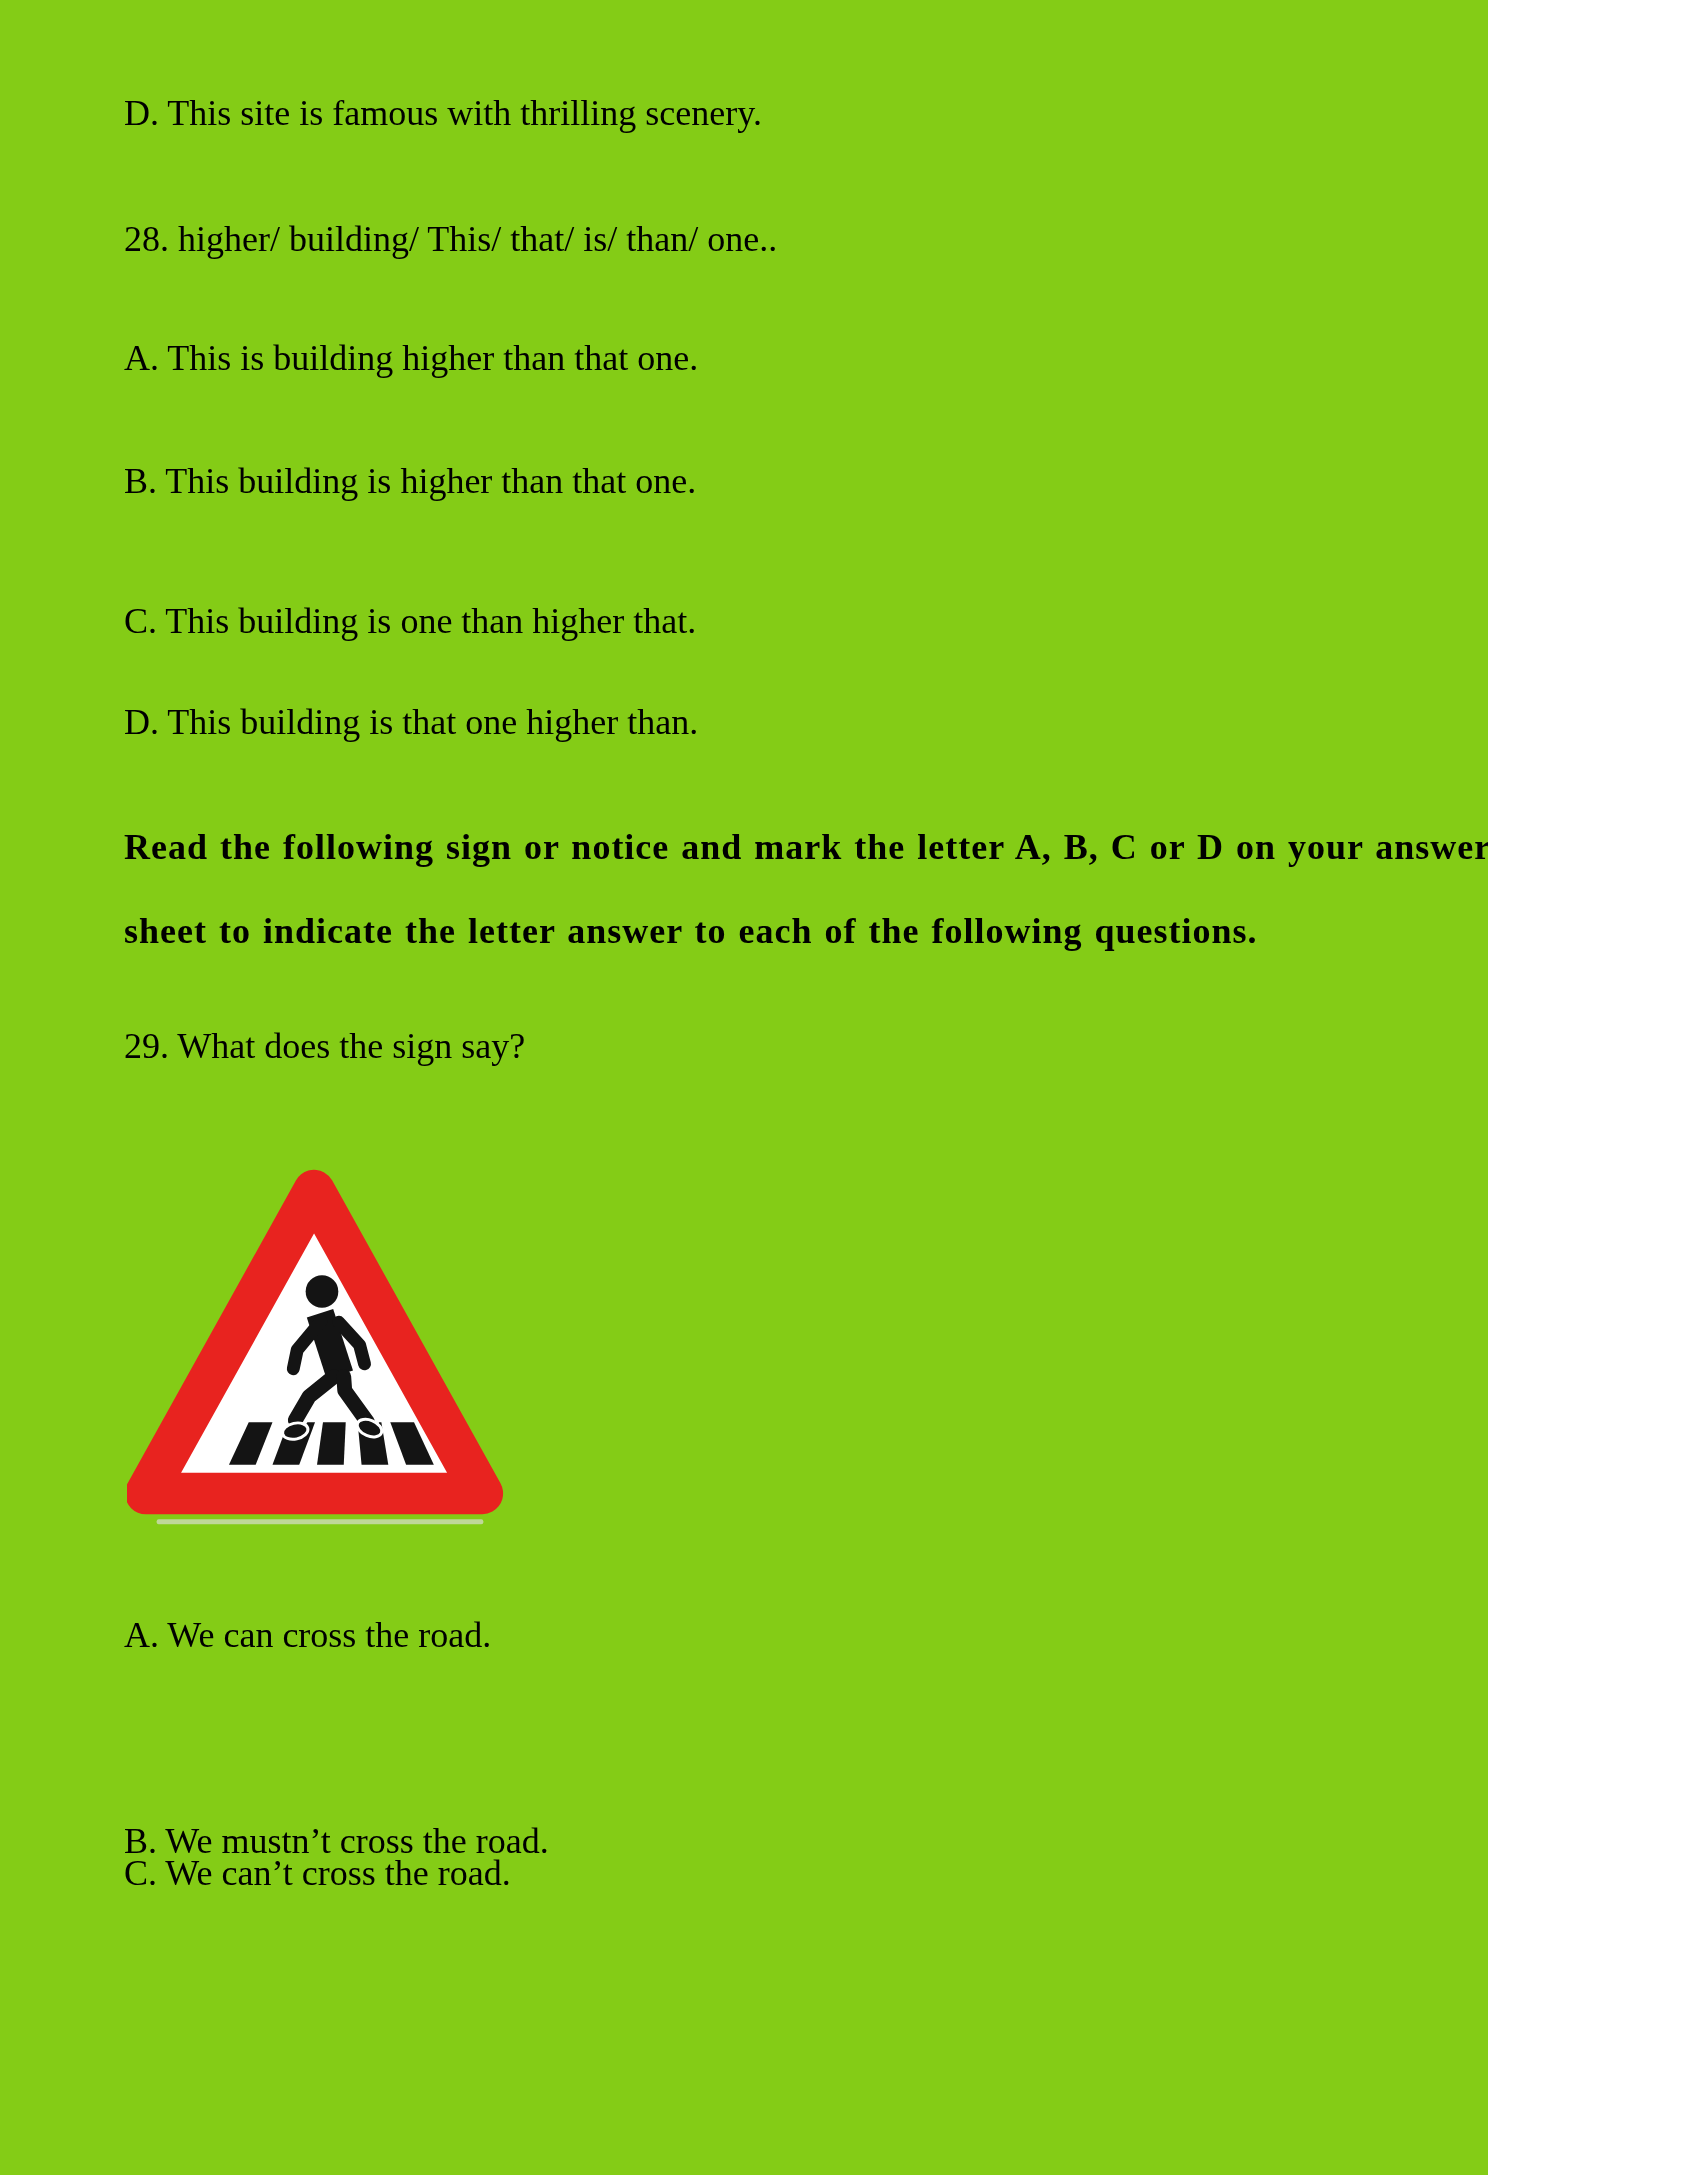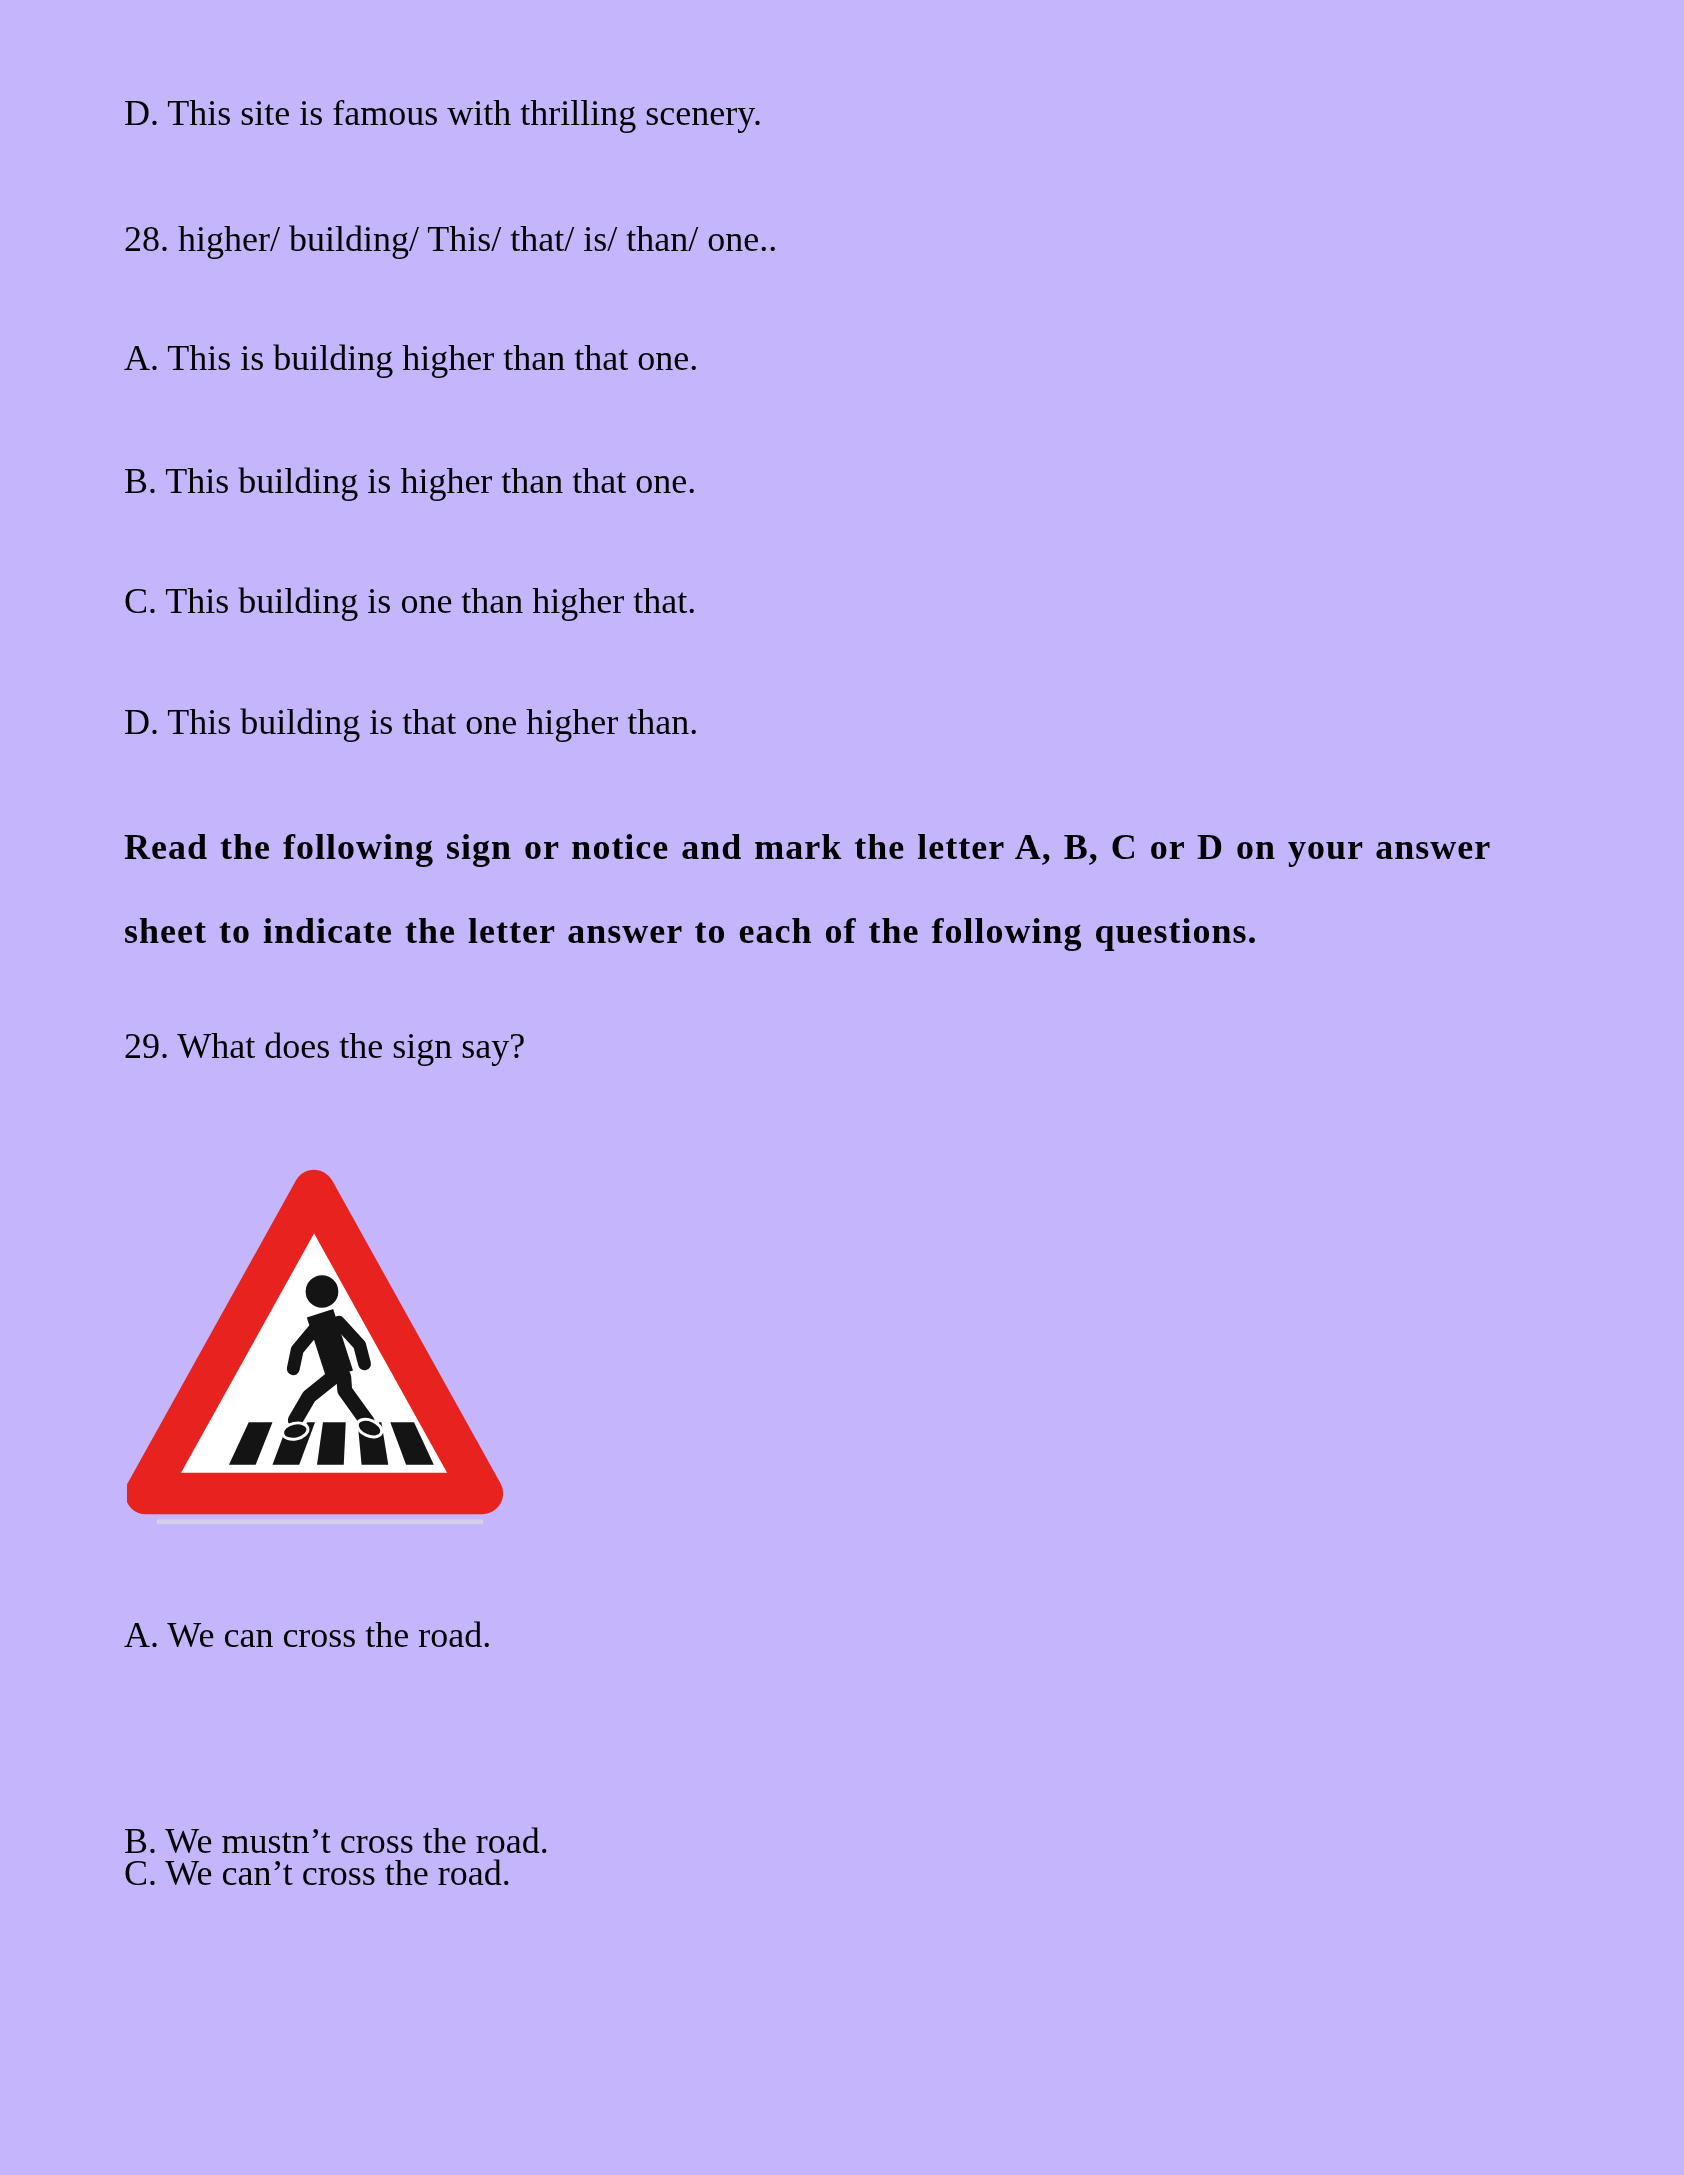--- a/index.html
+++ b/index.html
@@ -1,36 +1,36 @@
 <!DOCTYPE html>
 <html><head>
 <meta charset="utf-8">
 <style>
   html, body { margin: 0; padding: 0; background: #ffffff; }
   .page {
     position: relative;
-    width: 1684px;
+    width: 1488px;
     height: 2175px;
-    background: #c4b5fd;
+    background: #84cc16;
     font-family: "Liberation Serif", serif;
     color: #000000;
     overflow: hidden;
   }
   .line {
     position: absolute;
     left: 124px;
     font-size: 36px;
     line-height: 44px;
     white-space: nowrap;
   }
   .t-prev-d   { top: 91px; }
   .t-q28      { top: 217px; }
   .t-q28a     { top: 336px; }
   .t-q28b     { top: 459px; }
-  .t-q28c     { top: 579px; text-align: right; }
+  .t-q28c     { top: 599px; text-align: right; }
   .t-q28d     { top: 700px; }
   .t-instr    { top: 805px; font-weight: bold; letter-spacing: 1px; word-spacing: 2px; }
   .t-instr .instr-line { height: 84px; line-height: 84px; white-space: nowrap; }
   .t-q29      { top: 1024px; }
   .t-q29a     { top: 1613px; }
   .t-q29b     { top: 1819px; }
   .t-q29c     { top: 1851px; }
   .t-q29d     { top: 1975px; }
   .sign-wrap {
     position: absolute;

